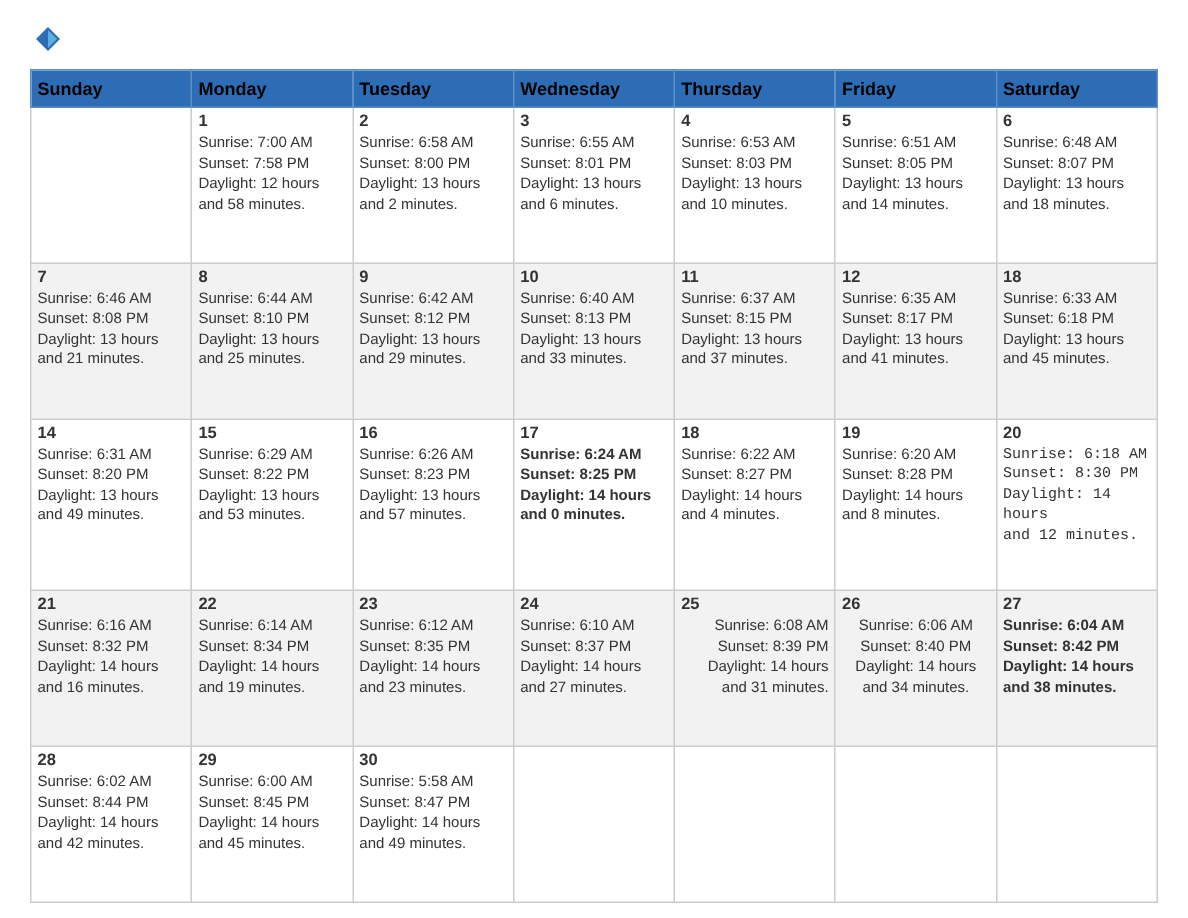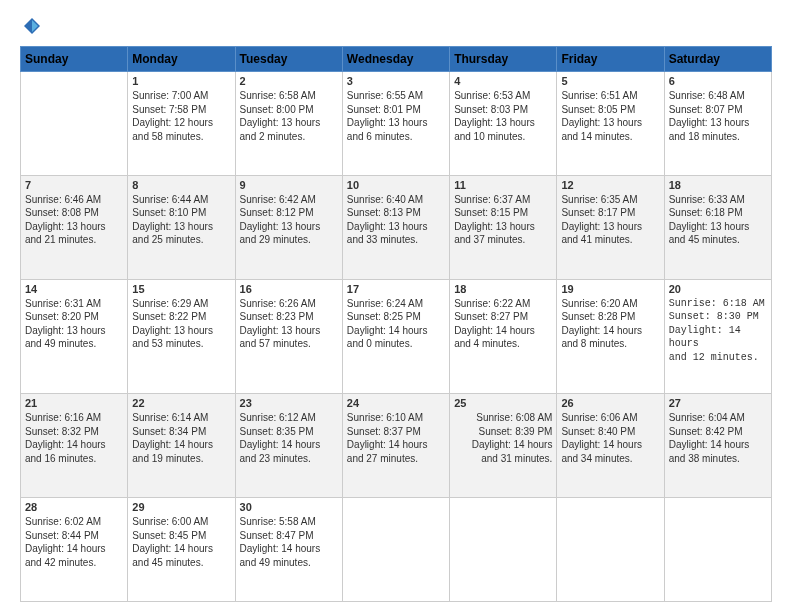--- a/index.html
+++ b/index.html
@@ -243,21 +243,21 @@
           </td>
           <td>
             <span class="day-num">16</span>
             <div class="cell-text" style="white-space: pre-line;">Sunrise: 6:26 AM
 Sunset: 8:23 PM
 Daylight: 13 hours
 and 57 minutes.</div>
           </td>
           <td>
             <span class="day-num">17</span>
-            <div class="cell-text" style="white-space: pre-line;">Sunrise: 6:24 AM
+            <div class="cell-text" style="white-space: pre-line; font-weight: bold;">Sunrise: 6:24 AM
 Sunset: 8:25 PM
 Daylight: 14 hours
 and 0 minutes.</div>
           </td>
           <td>
             <span class="day-num">18</span>
             <div class="cell-text" style="white-space: pre-line;">Sunrise: 6:22 AM
 Sunset: 8:27 PM
 Daylight: 14 hours
 and 4 minutes.</div>
@@ -308,28 +308,28 @@
           </td>
           <td>
             <span class="day-num">25</span>
             <div class="cell-text" style="white-space: pre-line; text-align: right;">Sunrise: 6:08 AM
 Sunset: 8:39 PM
 Daylight: 14 hours
 and 31 minutes.</div>
           </td>
           <td>
             <span class="day-num">26</span>
-            <div class="cell-text" style="white-space: pre-line;">Sunrise: 6:06 AM
+            <div class="cell-text" style="white-space: pre-line; text-align: center;">Sunrise: 6:06 AM
 Sunset: 8:40 PM
 Daylight: 14 hours
 and 34 minutes.</div>
           </td>
           <td>
             <span class="day-num">27</span>
-            <div class="cell-text" style="white-space: pre-line;">Sunrise: 6:04 AM
+            <div class="cell-text" style="white-space: pre-line; font-weight: bold;">Sunrise: 6:04 AM
 Sunset: 8:42 PM
 Daylight: 14 hours
 and 38 minutes.</div>
           </td>
         </tr>
         <tr class="row-bg-white">
           <td>
             <span class="day-num">28</span>
             <div class="cell-text" style="white-space: pre-line;">Sunrise: 6:02 AM
 Sunset: 8:44 PM

